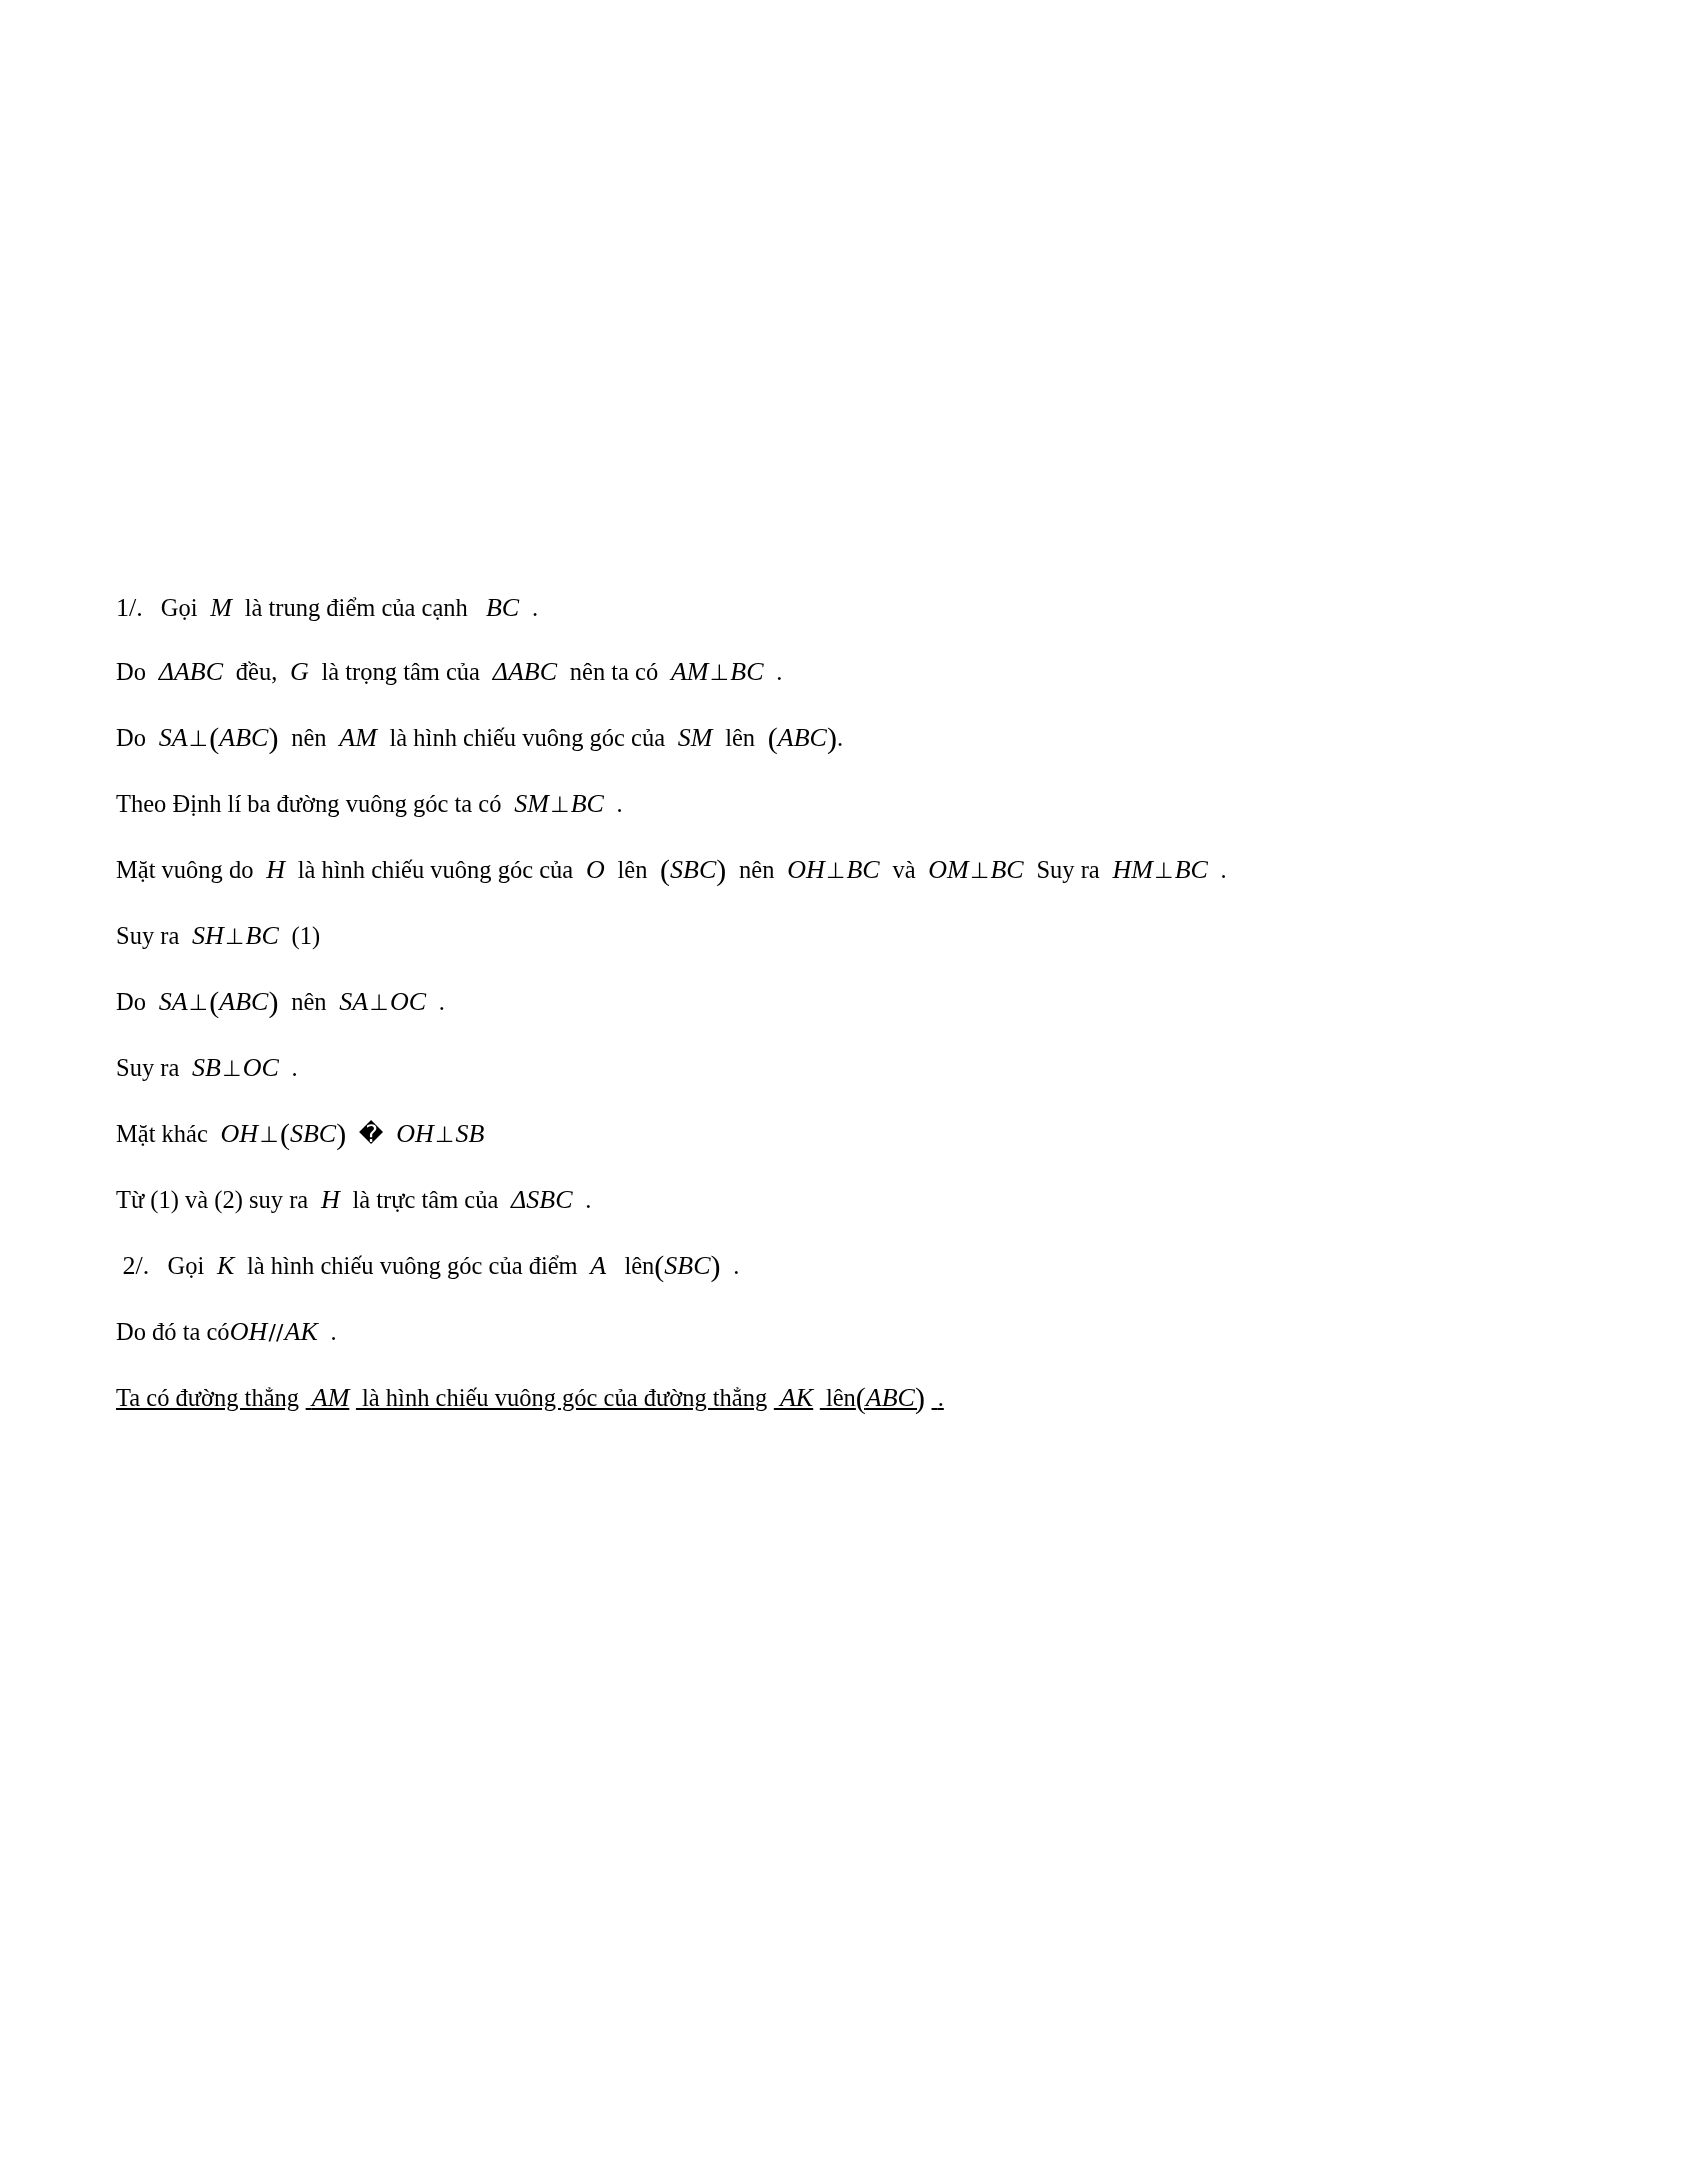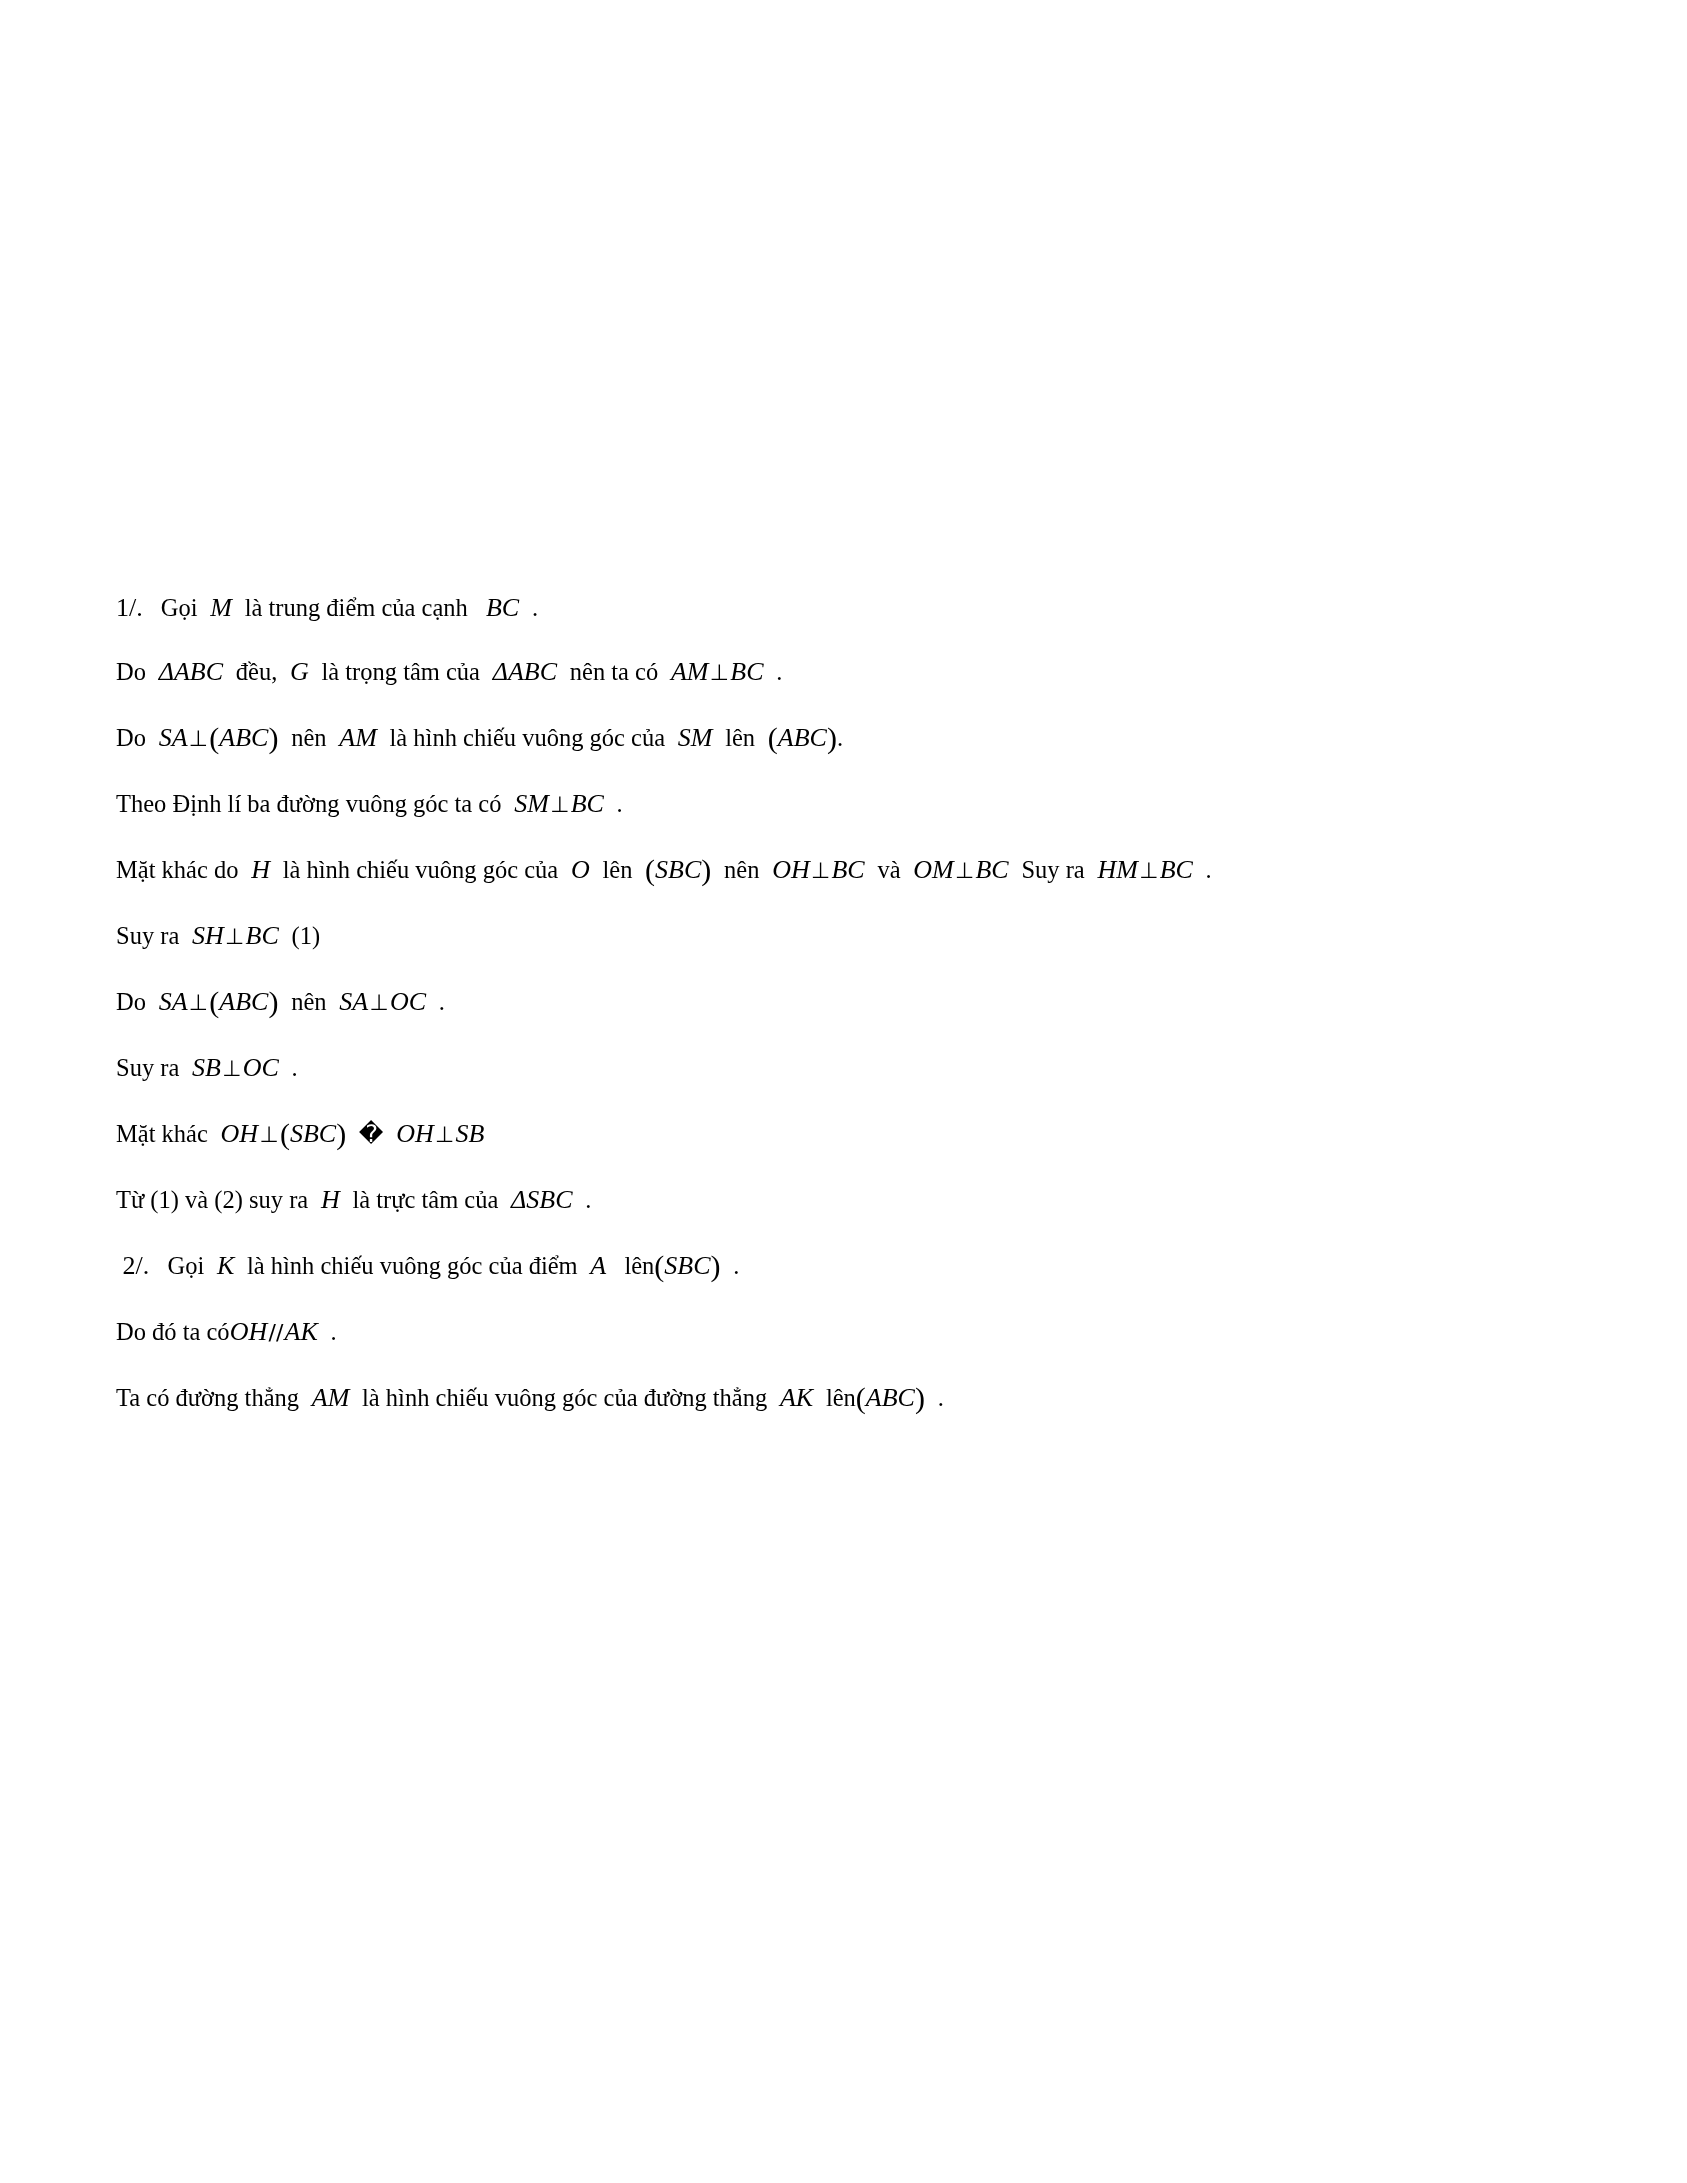--- a/index.html
+++ b/index.html
@@ -28,20 +28,21 @@
     width: 1442px;
   }
   .line {
     font-size: 24.5px;
     line-height: 1.0;
     margin: 0 0 38px 0;
     white-space: nowrap;
   }
   .line:last-child {
     margin-bottom: 0;
+    text-decoration: underline;
   }
   
   .mi {
     font-family: "Liberation Serif", serif;
     font-style: italic;
     font-size: 26px;
   }
   .mu {
     font-family: "Liberation Serif", serif;
     font-style: normal;
@@ -110,21 +111,21 @@
       <span class="paren">(</span><span class="mi">ABC</span><span class="paren">)</span><span>.</span>
     </p>
 
     <p class="line">
       <span>Theo Định lí ba đường vuông góc ta có</span><span class="sp"></span>
       <span class="mi">SM</span><span class="mop">⊥</span><span class="mi">BC</span><span class="sp"></span>
       <span>.</span>
     </p>
 
     <p class="line">
-      <span>Mặt khác do</span><span class="sp"></span>
+      <span>Mặt vuông do</span><span class="sp"></span>
       <span class="mi">H</span><span class="sp"></span>
       <span>là hình chiếu vuông góc của</span><span class="sp"></span>
       <span class="mi">O</span><span class="sp"></span>
       <span>lên</span><span class="sp"></span>
       <span class="paren">(</span><span class="mi">SBC</span><span class="paren">)</span><span class="sp"></span>
       <span>nên</span><span class="sp"></span>
       <span class="mi">OH</span><span class="mop">⊥</span><span class="mi">BC</span><span class="sp"></span>
       <span>và</span><span class="sp"></span>
       <span class="mi">OM</span><span class="mop">⊥</span><span class="mi">BC</span><span class="sp"></span>
       <span>Suy ra</span><span class="sp"></span>

